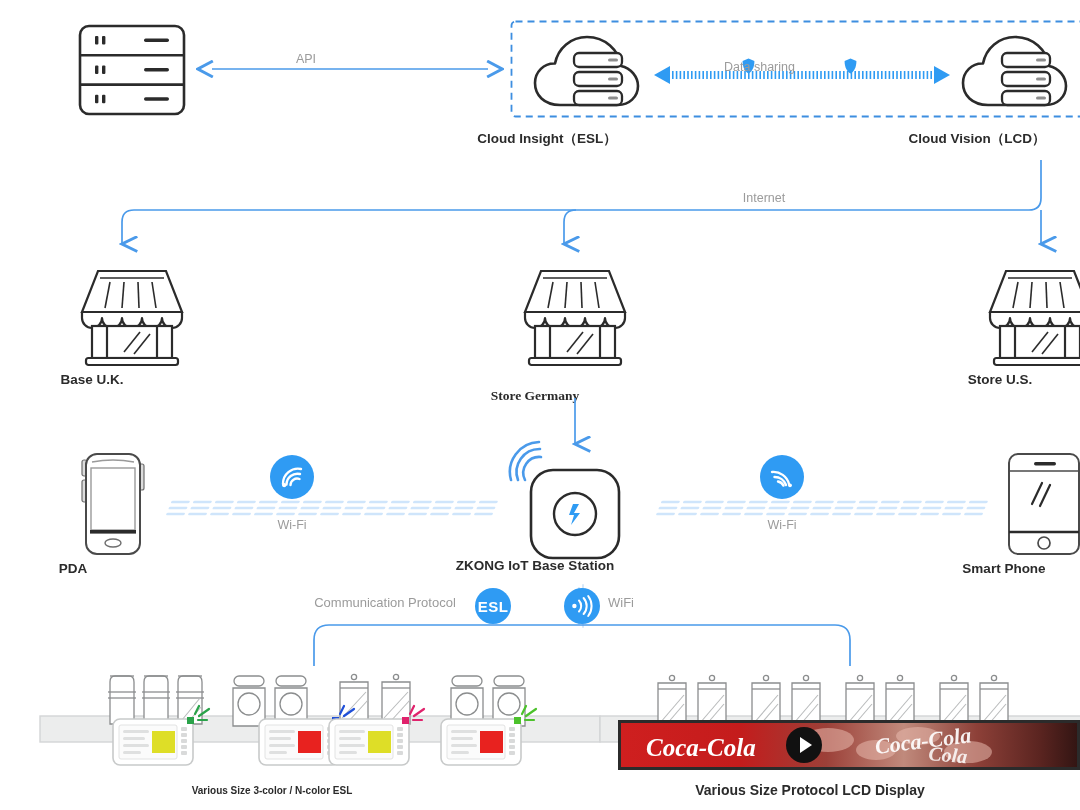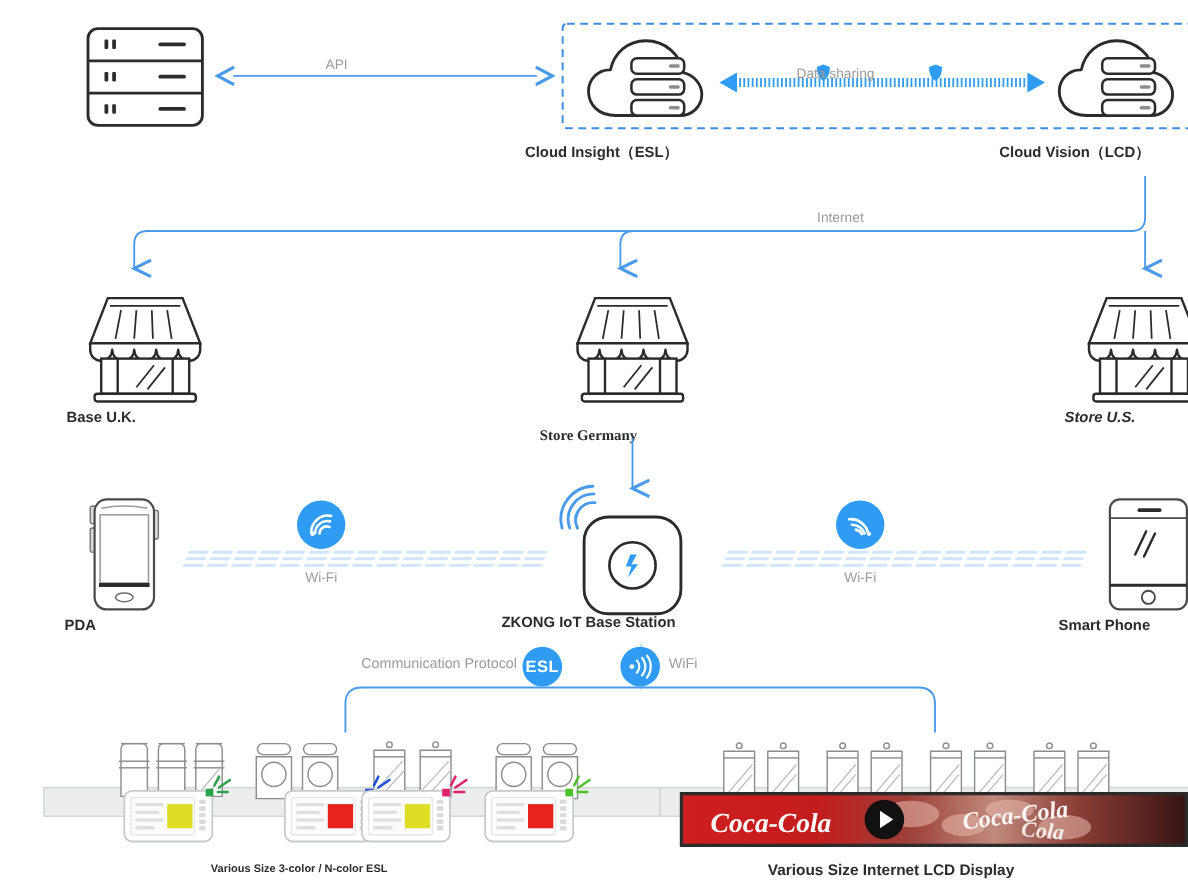--- a/index.html
+++ b/index.html
@@ -196,21 +196,21 @@
       <rect x="14" y="58" width="80" height="32" fill="#fff" stroke="#2b2b2b" stroke-width="2.2"></rect>
       <line x1="29" y1="58" x2="29" y2="90" stroke="#2b2b2b" stroke-width="2.2"></line>
       <line x1="79" y1="58" x2="79" y2="90" stroke="#2b2b2b" stroke-width="2.2"></line>
       <g stroke="#2b2b2b" stroke-width="1.6">
         <line x1="46" y1="84" x2="62" y2="64"></line>
           <line x1="56" y1="86" x2="72" y2="66"></line>
       </g>
       <rect x="8" y="90" width="92" height="7" rx="2.5" fill="#fff" stroke="#2b2b2b" stroke-width="2.2"></rect>
     </svg>
   </div>
-  <div class="lbl" style="left:930px;top:371px;width:140px;font-style:italic;">Store U.S.</div>
+  <div class="lbl" style="left:930px;top:371px;width:140px;">Store U.S.</div>
 
   <div class="node" style="left:515px;top:396px;">
     <svg width="40" height="60" viewBox="0 0 40 60">
       <defs>
         <marker id="dn2" markerWidth="12" markerHeight="12" refX="5" refY="10" orient="auto">
           <path d="M0.6,1 L5,10 L9.4,1" fill="none" stroke="#4a9aea" stroke-width="1.7"></path>
         </marker>
       </defs>
       <line x1="20" y1="2" x2="20" y2="48" stroke="#4a9aea" stroke-width="1.7" marker-end="url(#dn2)"></line>
     </svg>
@@ -334,21 +334,21 @@
       <line x1="3" y1="80" x2="73" y2="80" stroke="#2b2b2b" stroke-width="2.6"></line>
       <g stroke="#2b2b2b" stroke-width="2.2" stroke-linecap="round">
         <line x1="26" y1="52" x2="36" y2="31"></line>
           <line x1="34" y1="54" x2="44" y2="33"></line>
       </g>
       <circle cx="38" cy="91" r="6" fill="#fff" stroke="#4a4a4a" stroke-width="1.7"></circle>
     </svg>
   </div>
   <div class="lbl" style="left:944px;top:560px;width:120px;">Smart Phone</div>
 
-  <div class="lbl-grey" style="left:300px;top:595px;width:170px;text-align:right;font-size:13px;">Communication Protocol</div>
+  <div class="lbl-grey" style="left:300px;top:595px;width:170px;text-align:center;font-size:13px;">Communication Protocol</div>
   <div class="badge esl-badge" style="left:475px;top:588px;width:36px;height:36px;">
     <span>ESL</span>
   </div>
   <div class="node" style="left:536px;top:584px;">
     <svg width="14" height="44" viewBox="0 0 14 44">
       <g stroke="#d6e7f8" stroke-width="2" stroke-linecap="round">
         <line x1="3" y1="4" x2="3" y2="40"></line>
           <line x1="7" y1="1" x2="7" y2="43"></line>
           <line x1="11" y1="6" x2="11" y2="38"></line>
       </g>
@@ -652,15 +652,15 @@
       <text x="310" y="40" font-family="Liberation Serif, serif" font-size="20" font-style="italic" font-weight="bold" fill="#ffffff" opacity="0.85" transform="rotate(5 310 40)">Cola</text>
     </svg>
   </div>
   <div class="play-wrap" style="left:786px;top:727px;width:36px;height:36px;">
     <svg width="36" height="36" viewBox="0 0 36 36">
       <circle cx="18" cy="18" r="18" fill="#111"></circle>
       <path d="M14 10 L26 18 L14 26 Z" fill="#fff"></path>
     </svg>
   </div>
 
-  <div class="lbl" style="left:610px;top:782px;width:400px;font-size:14px;">Various Size Internet LCD Display</div>
+  <div class="lbl" style="left:610px;top:782px;width:400px;font-size:14px;">Various Size Protocol LCD Display</div>
 
 </div>
 
 </body></html>

